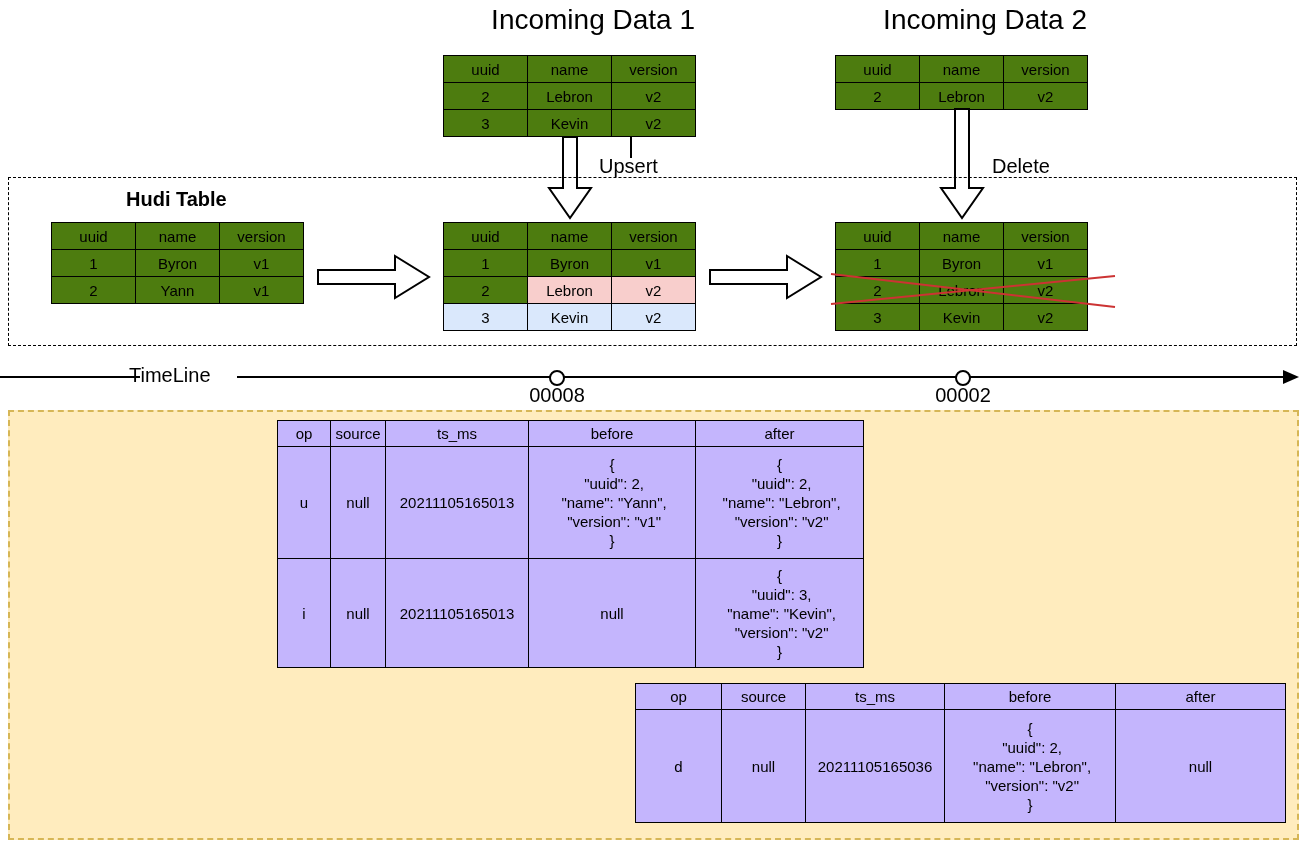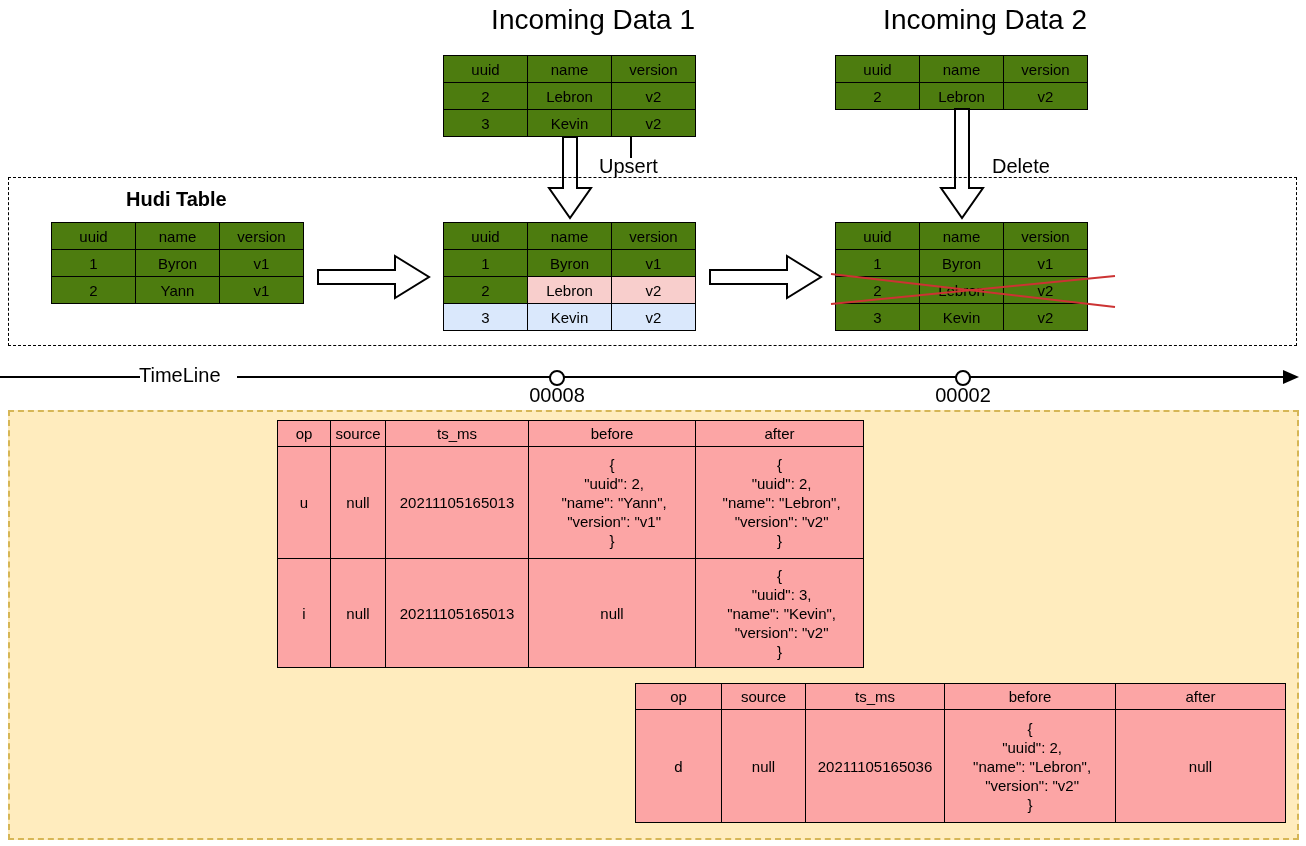--- a/index.html
+++ b/index.html
@@ -17,21 +17,21 @@
     border:1.5px solid #000; font-size:15px; font-weight:400;
     text-align:center; vertical-align:middle; height:26px; padding:0;
   }
   table.rec col { width:84px; }
 
   
   td.hl-pink { background:#f8cecc; border-color:#b85450; }
   td.hl-blue { background:#dae8fc; border-color:#6c8ebf; }
 
   
-  table.cdc { position:absolute; border-collapse:collapse; table-layout:fixed; background:#fca5a5; }
+  table.cdc { position:absolute; border-collapse:collapse; table-layout:fixed; background:#c4b5fd; }
   table.cdc th, table.cdc td {
     border:1.5px solid #000; font-size:15px; font-weight:400;
     text-align:center; vertical-align:middle; padding:0;
   }
   table.cdc thead tr { height:26px; }
   td.cell-json { text-align:left; vertical-align:top; white-space:pre;
                  padding:2px 4px 0 5px; line-height:19px; }
   #cdc1 tbody tr:nth-child(1) { height:112px; }
   #cdc1 tbody tr:nth-child(2) { height:109px; }
   #cdc2 tbody tr:nth-child(1) { height:113px; }
@@ -223,21 +223,21 @@
         </tr>
       </tbody>
     </table>
 
   <svg class="cross" style="left:827px; top:270px;" width="292" height="42" viewBox="0 0 292 42">
     <line x1="4" y1="4" x2="288" y2="37" stroke="#cc3333" stroke-width="2"></line>
     <line x1="4" y1="34" x2="288" y2="6" stroke="#cc3333" stroke-width="2"></line>
   </svg>
 
   <div class="tl-seg" style="left:0; width:140px;"></div>
-  <div class="lbl sub" style="left:139px; top:364px;">TimeLine</div>
+  <div class="lbl sub" style="left:129px; top:364px;">TimeLine</div>
   <div class="tl-seg" style="left:237px; width:1049px;"></div>
   <div class="tl-head" style="left:1283px;"></div>
   <div class="tl-dot" style="left:549px;"></div>
   <div class="tl-dot" style="left:955px;"></div>
   <div class="commit" style="left:517px;">00008</div>
   <div class="commit" style="left:923px;">00002</div>
 
   <div class="yellow-box"></div>
 
   <table class="cdc" id="cdc1" style="left:277px; top:420px;">

